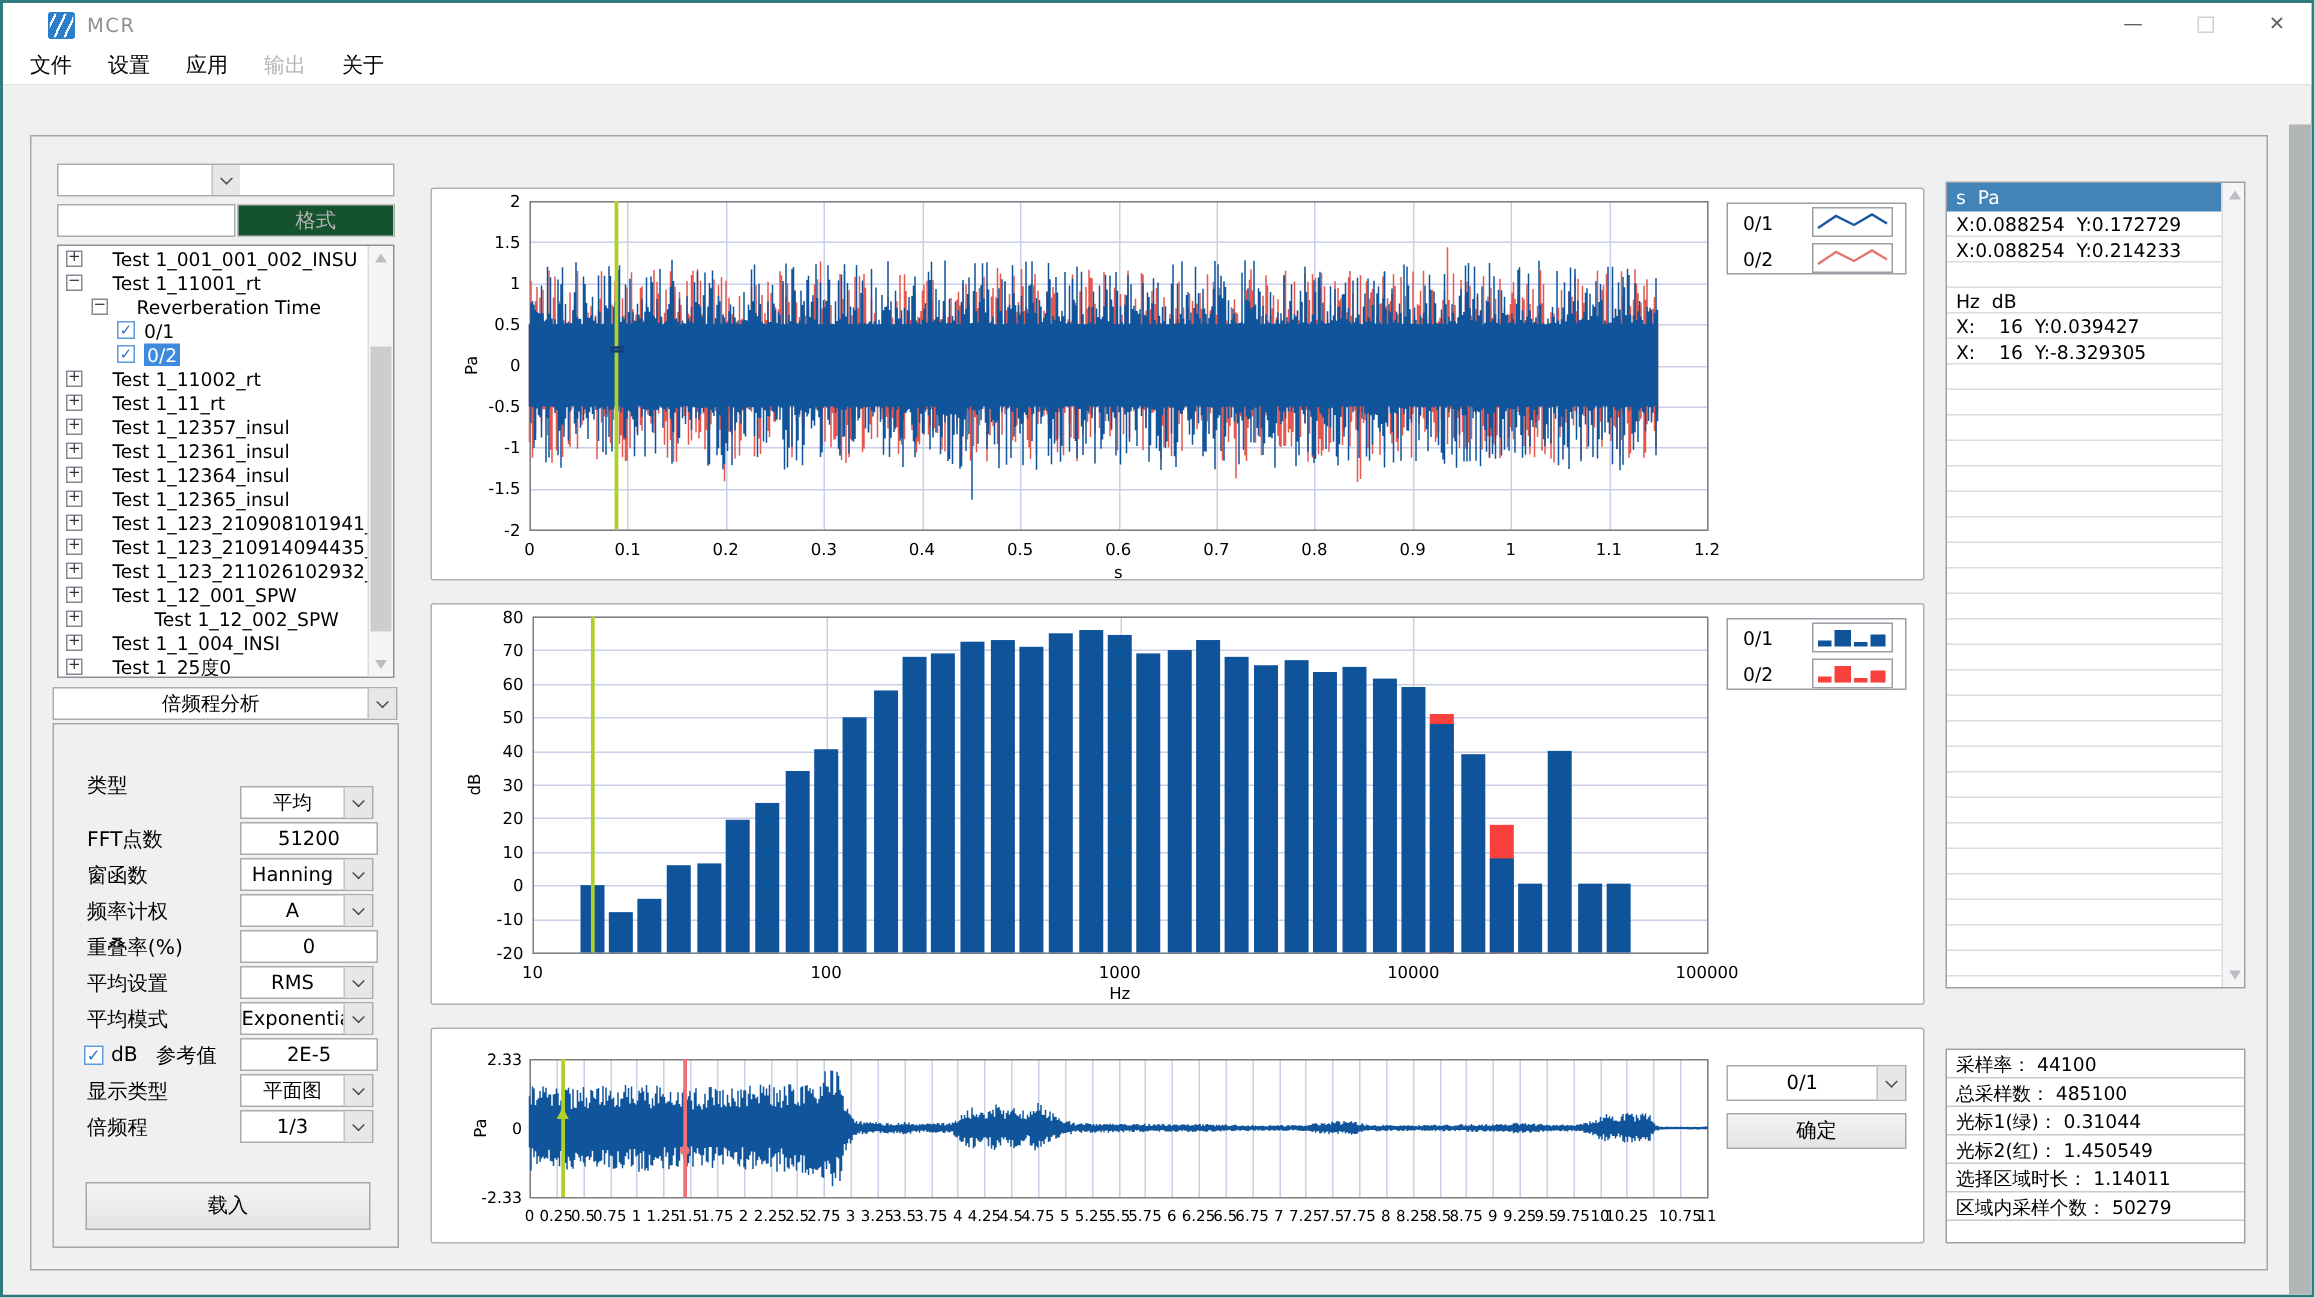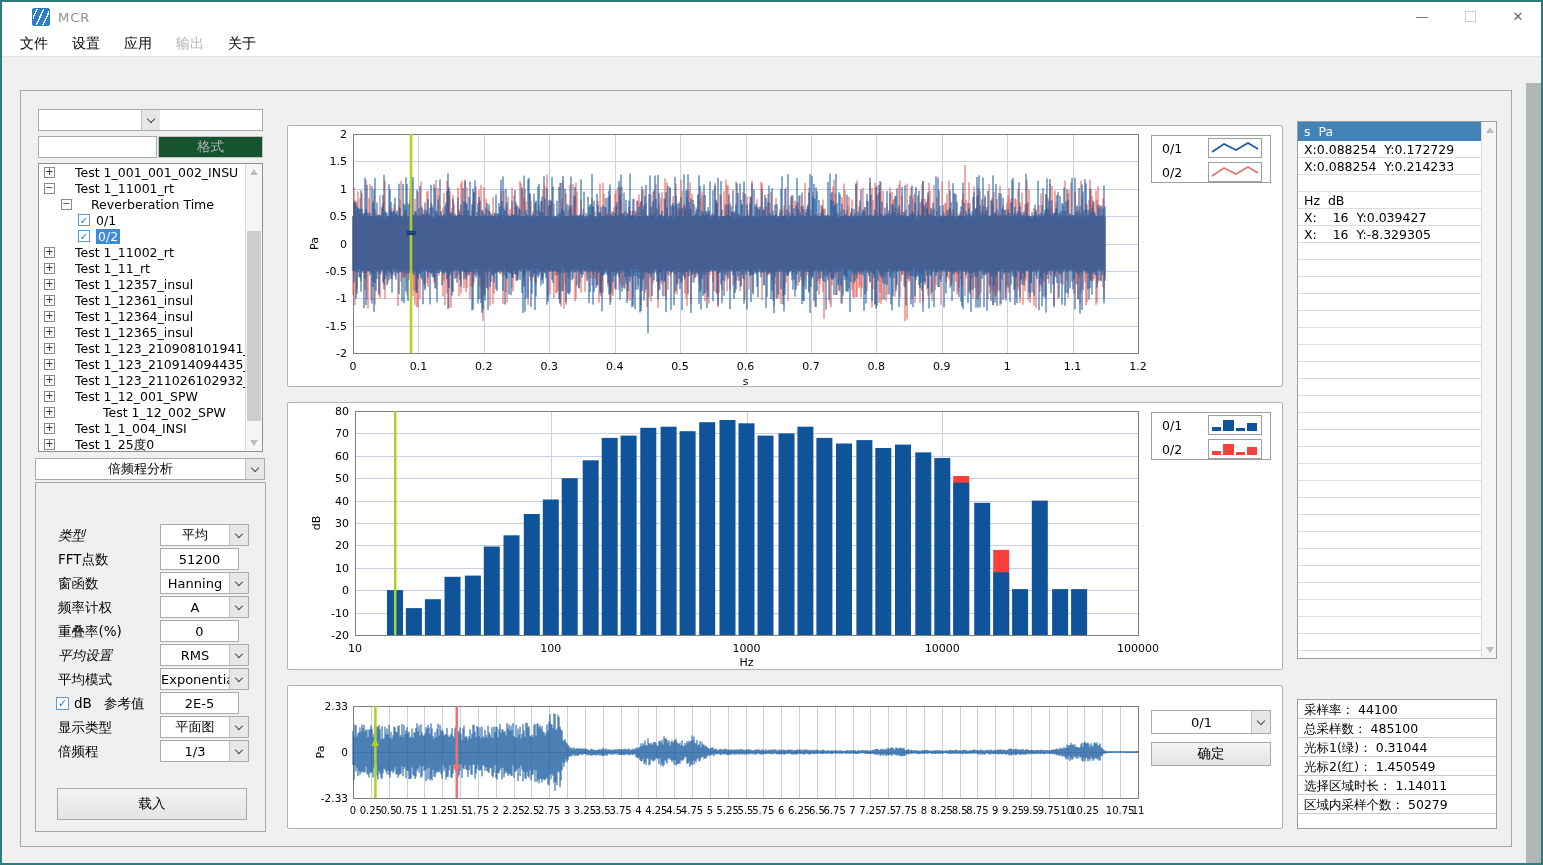--- a/index.html
+++ b/index.html
@@ -52,21 +52,21 @@
   .sbar { position:absolute; right:0; top:0; width:17px; height:100%; background:#f5f5f5; border-left:1px solid #dcdcdc; }
   .sb-up, .sb-dn { position:absolute; left:4px; width:0; height:0; border-left:4px solid transparent; border-right:4px solid transparent; }
   .sb-up { top:5px; border-bottom:6px solid #b9bdc4; }
   .sb-dn { bottom:5px; border-top:6px solid #b9bdc4; }
   .sb-thumb { position:absolute; left:1px; width:14px; background:#cdcdcd; }
 
   
   .form-panel { position:absolute; left:33px; top:399px; width:231px; height:350px; border:1px solid #a7a7a7; }
   .f-label { position:absolute; left:22px; font-size:13.5px; color:#000; }
   .f-sel { position:absolute; left:124px; width:89px; height:22px; }
-  .f-inp { position:absolute; left:124px; width:79px; height:22px; }
+  .f-inp { position:absolute; left:124px; width:92px; height:22px; }
   .f-cb { position:absolute; left:20px; width:13px; height:13px; border:1px solid #5a9adf; background:#fff; font-size:11px; line-height:11px; text-align:center; color:#2f6fc1; font-weight:bold; }
 
   
   .chart-panel { position:absolute; background:#ffffff; border:1px solid #b2b2b2; border-radius:2px; }
   .chart-panel svg { display:block; }
   .legend { position:absolute; width:120px; height:48px; background:#fff; border:1px solid #9aa0a6; }
   .lg-row { position:absolute; left:0; width:100%; height:24px; }
   .lg-label { position:absolute; left:10px; top:5px; font-size:12.5px; }
   .lg-swatch { position:absolute; right:8px; top:2px; width:54px; height:20px; border:1px solid #9aa0a6; background:#fff; }
 
@@ -192,21 +192,21 @@
 
     <div class="select" style="left:33px; top:375px; width:230px; height:22px;">
       <span class="sel-val">倍频程分析</span>
       <span class="dd">
           <i class="chev"></i>
         </span>
     </div>
 
     <div class="form-panel" id="formPanel">
       <button class="btn" style="left:21px; top:305px; width:190px; height:32px; position:absolute;">载入</button>
-    <span class="f-label" style="top: 44px; font-style: italic;">类型</span>
+    <span class="f-label" style="top: 32px;">类型</span>
         <div class="select f-sel" style="top: 41px;">
           <span class="sel-val">平均</span>
           <span class="dd">
             <i class="chev"></i>
           </span>
         </div>
         <span class="f-label" style="top: 68px;">FFT点数</span>
         <input class="txt f-inp" value="51200" style="top: 65px;">
         <span class="f-label" style="top: 92px;">窗函数</span>
         <div class="select f-sel" style="top: 89px;">
@@ -217,21 +217,21 @@
         </div>
         <span class="f-label" style="top: 116px;">频率计权</span>
         <div class="select f-sel" style="top: 113px;">
           <span class="sel-val">A</span>
           <span class="dd">
             <i class="chev"></i>
           </span>
         </div>
         <span class="f-label" style="top: 140px;">重叠率(%)</span>
         <input class="txt f-inp" value="0" style="top: 137px;">
-        <span class="f-label" style="top: 164px; font-style: italic;">平均设置</span>
+        <span class="f-label" style="top: 164px;">平均设置</span>
         <div class="select f-sel" style="top: 161px;">
           <span class="sel-val">RMS</span>
           <span class="dd">
             <i class="chev"></i>
           </span>
         </div>
         <span class="f-label" style="top: 188px;">平均模式</span>
         <div class="select f-sel" style="top: 185px;">
           <span class="sel-val">Exponential</span>
           <span class="dd">

